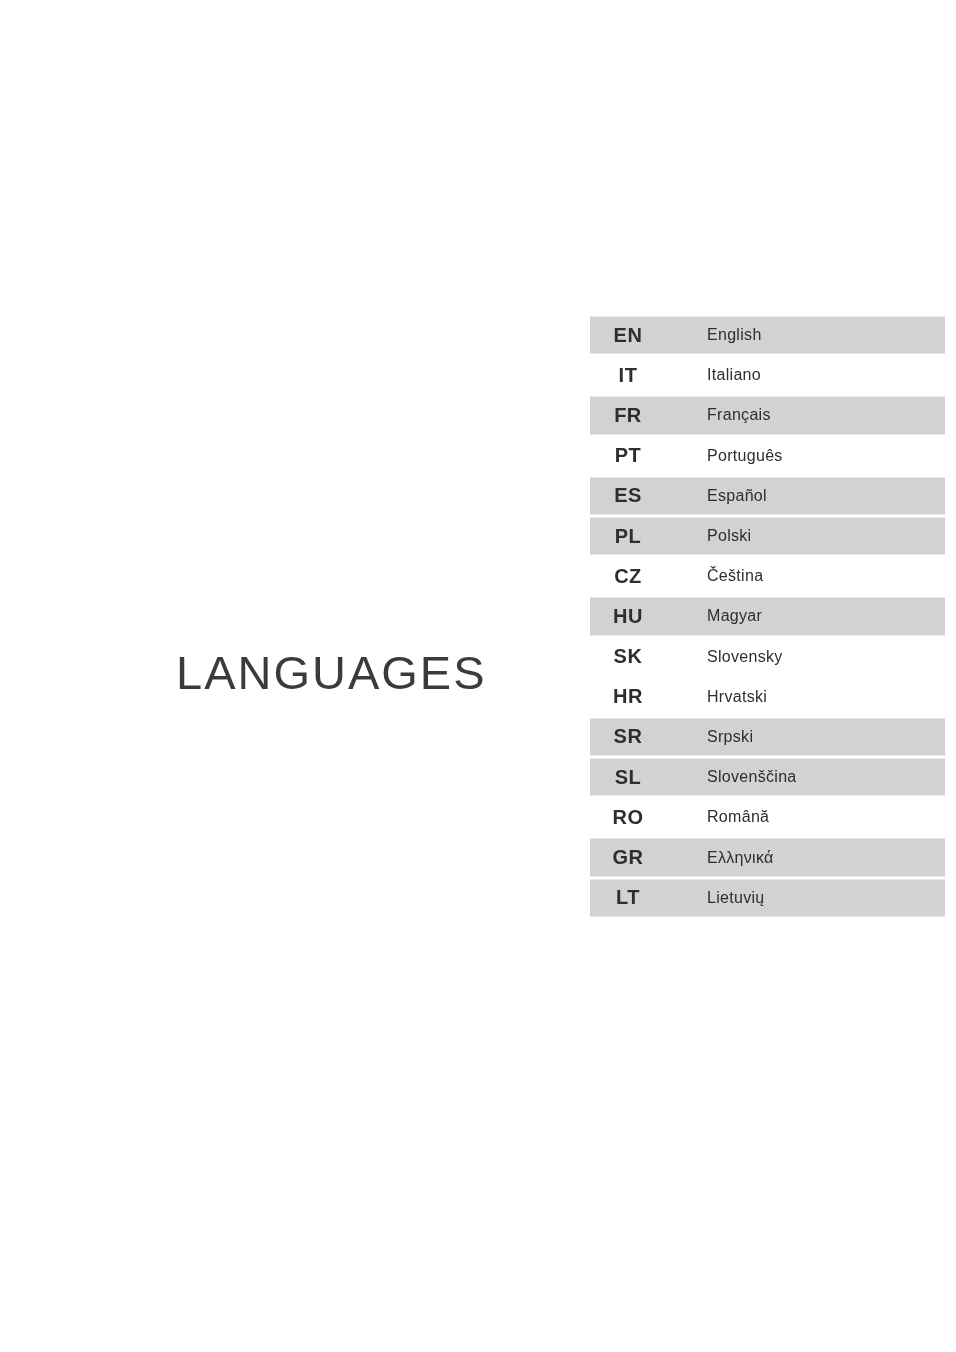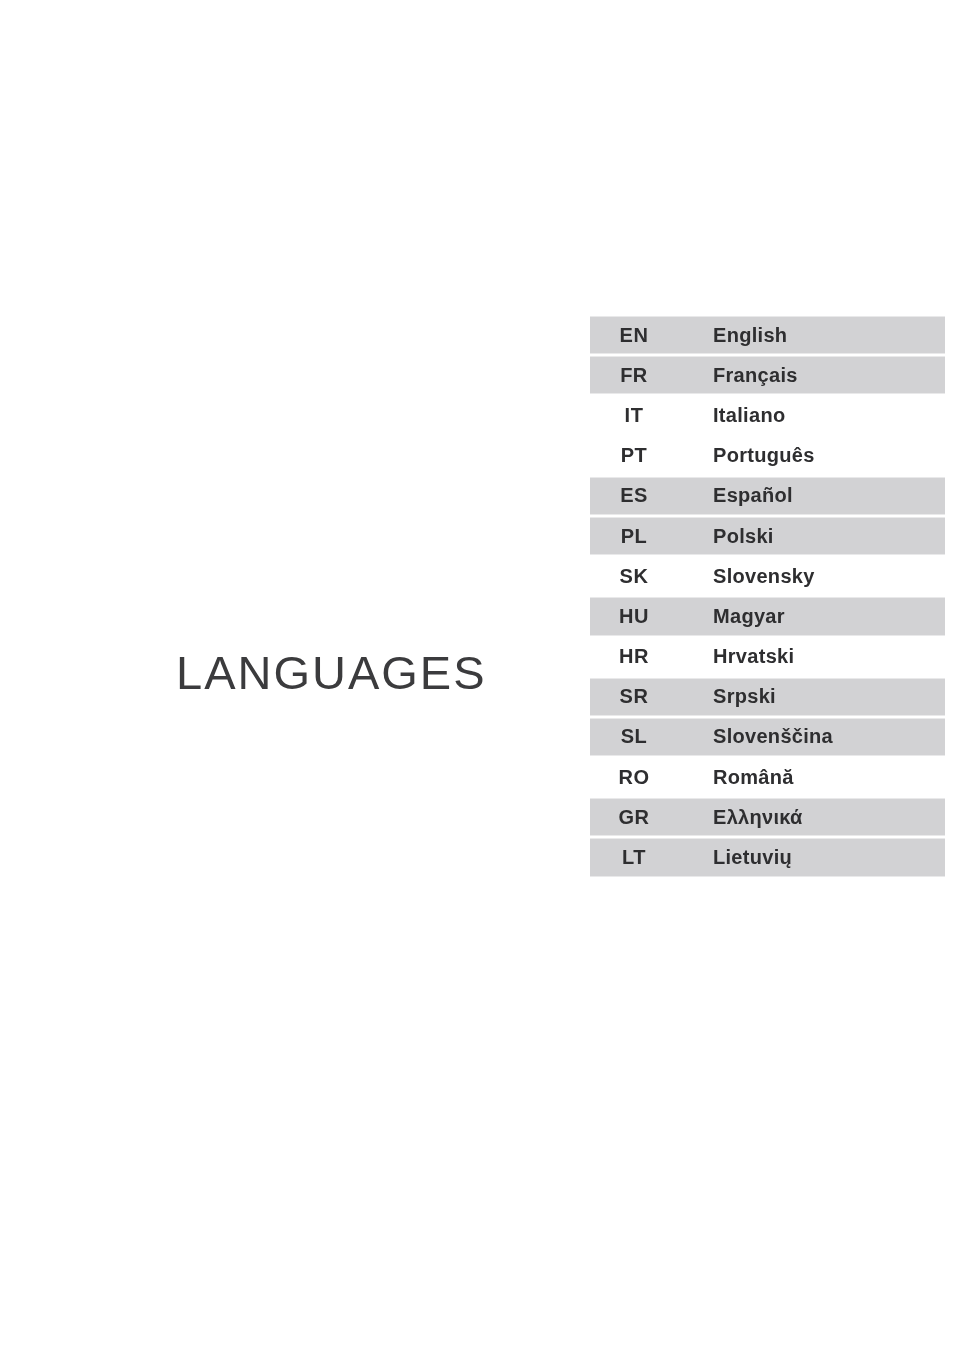--- a/index.html
+++ b/index.html
@@ -29,79 +29,82 @@
     position: absolute;
     left: 590px;
     top: 315px;
     width: 355px;
   }
   .lang-row {
     height: 40.2px;
     display: flex;
     align-items: center;
     box-sizing: border-box;
-    padding-left: 6px;
   }
   .lang-row.shaded {
     background: var(--shade, #d2d2d4);
     box-shadow: inset 0 1.5px 0 0 #ffffff, inset 0 -1.5px 0 0 #ffffff;
   }
   .lang-code {
     width: 76px;
     text-align: center;
     font-size: 20px;
     font-weight: 700;
     letter-spacing: 0.5px;
     color: var(--text-color, #2e2e30);
   }
   .lang-name {
     margin-left: 41px;
-    font-size: 20px;
-    font-weight: 700;
+    font-size: 16px;
+    font-weight: 400;
     letter-spacing: 0.3px;
     color: var(--text-color, #2e2e30);
   }
 </style>
 </head>
 <body style="--bg: #ffffff; --shade: #d2d2d4; --text-color: #2e2e30; --title-color: #3b3b3d;">
 
 <h1 class="page-title">LANGUAGES</h1>
 
 <div class="lang-table" id="lang-table">
     <div class="lang-row shaded">
       <span class="lang-code">EN</span>
       <span class="lang-name">English</span>
     </div>
+    <div class="lang-row">
+      <span class="lang-code">IT</span>
+      <span class="lang-name">Italiano</span>
+    </div>
     <div class="lang-row shaded">
       <span class="lang-code">FR</span>
       <span class="lang-name">Français</span>
-    </div>
-    <div class="lang-row">
-      <span class="lang-code">IT</span>
-      <span class="lang-name">Italiano</span>
     </div>
     <div class="lang-row">
       <span class="lang-code">PT</span>
       <span class="lang-name">Português</span>
     </div>
     <div class="lang-row shaded">
       <span class="lang-code">ES</span>
       <span class="lang-name">Español</span>
     </div>
     <div class="lang-row shaded">
       <span class="lang-code">PL</span>
       <span class="lang-name">Polski</span>
     </div>
     <div class="lang-row">
-      <span class="lang-code">SK</span>
-      <span class="lang-name">Slovensky</span>
+      <span class="lang-code">CZ</span>
+      <span class="lang-name">Čeština</span>
     </div>
     <div class="lang-row shaded">
       <span class="lang-code">HU</span>
       <span class="lang-name">Magyar</span>
+    </div>
+    <div class="lang-row">
+      <span class="lang-code">SK</span>
+      <span class="lang-name">Slovensky</span>
     </div>
     <div class="lang-row">
       <span class="lang-code">HR</span>
       <span class="lang-name">Hrvatski</span>
     </div>
     <div class="lang-row shaded">
       <span class="lang-code">SR</span>
       <span class="lang-name">Srpski</span>
     </div>
     <div class="lang-row shaded">

